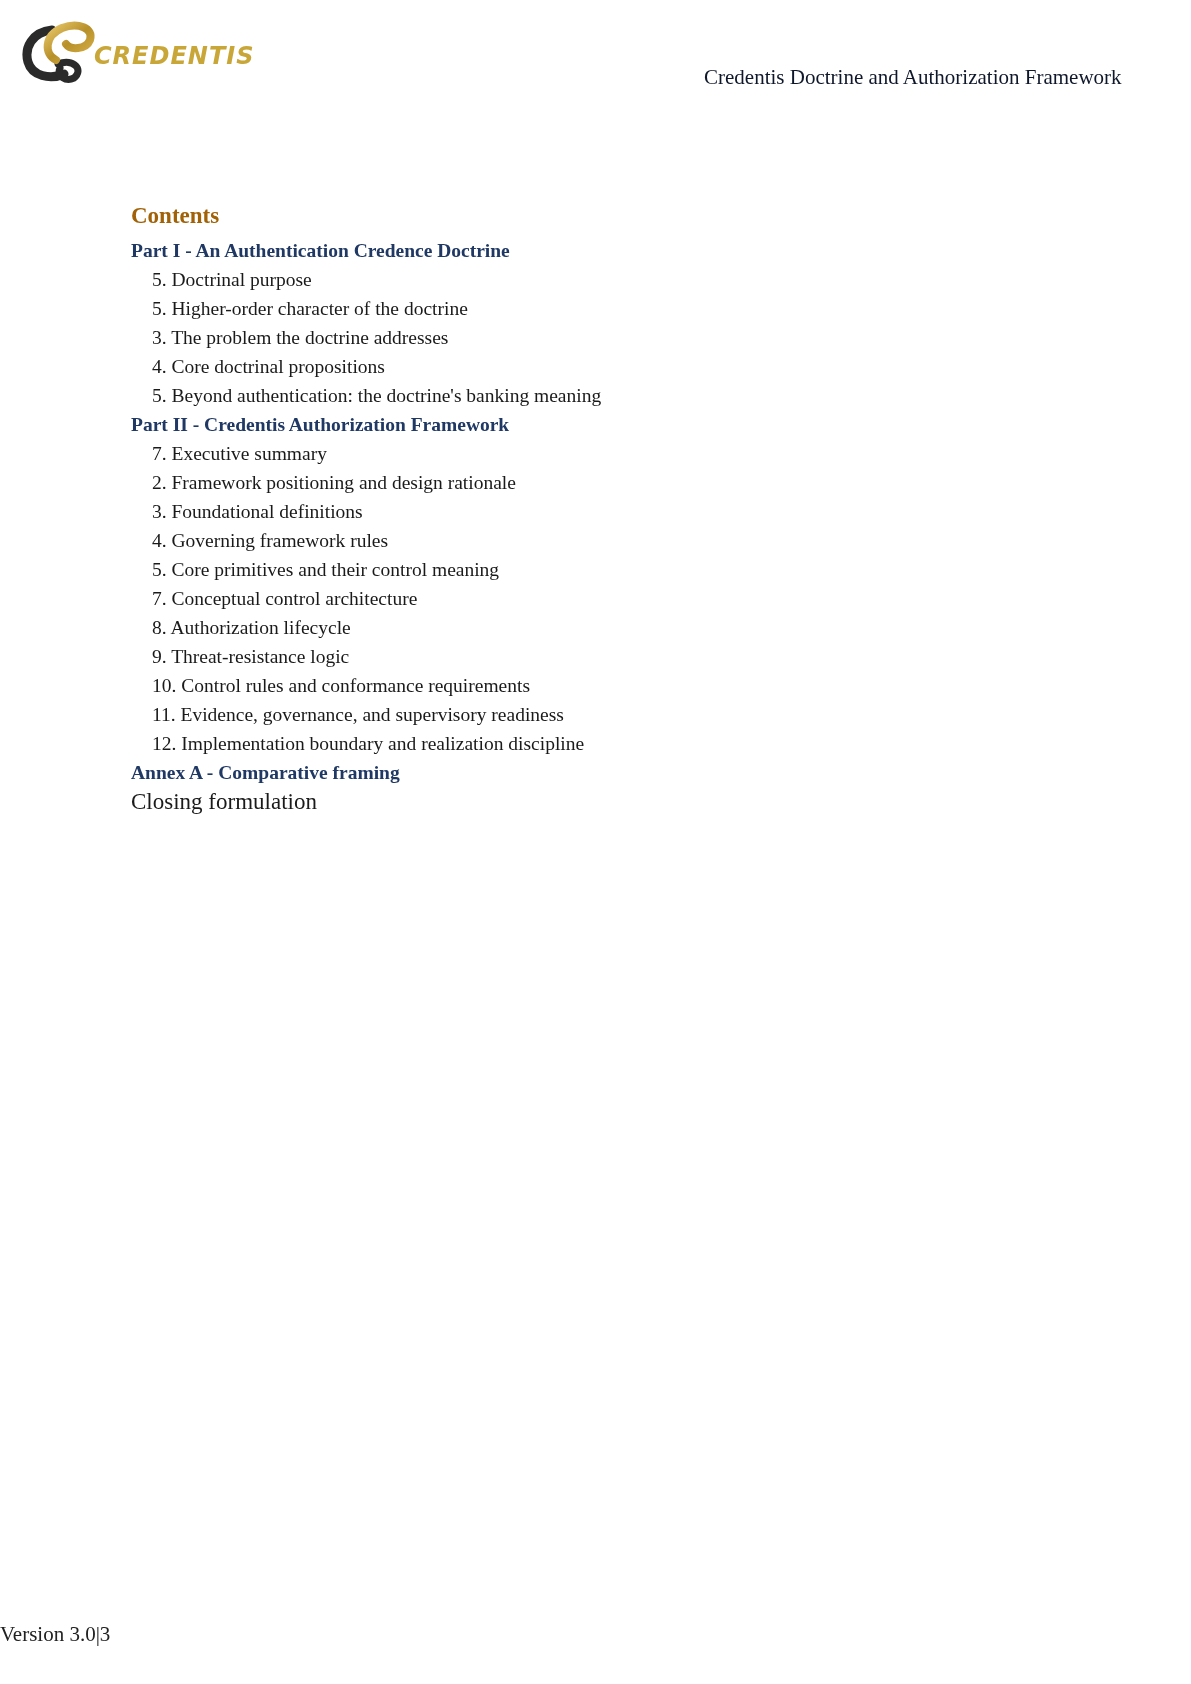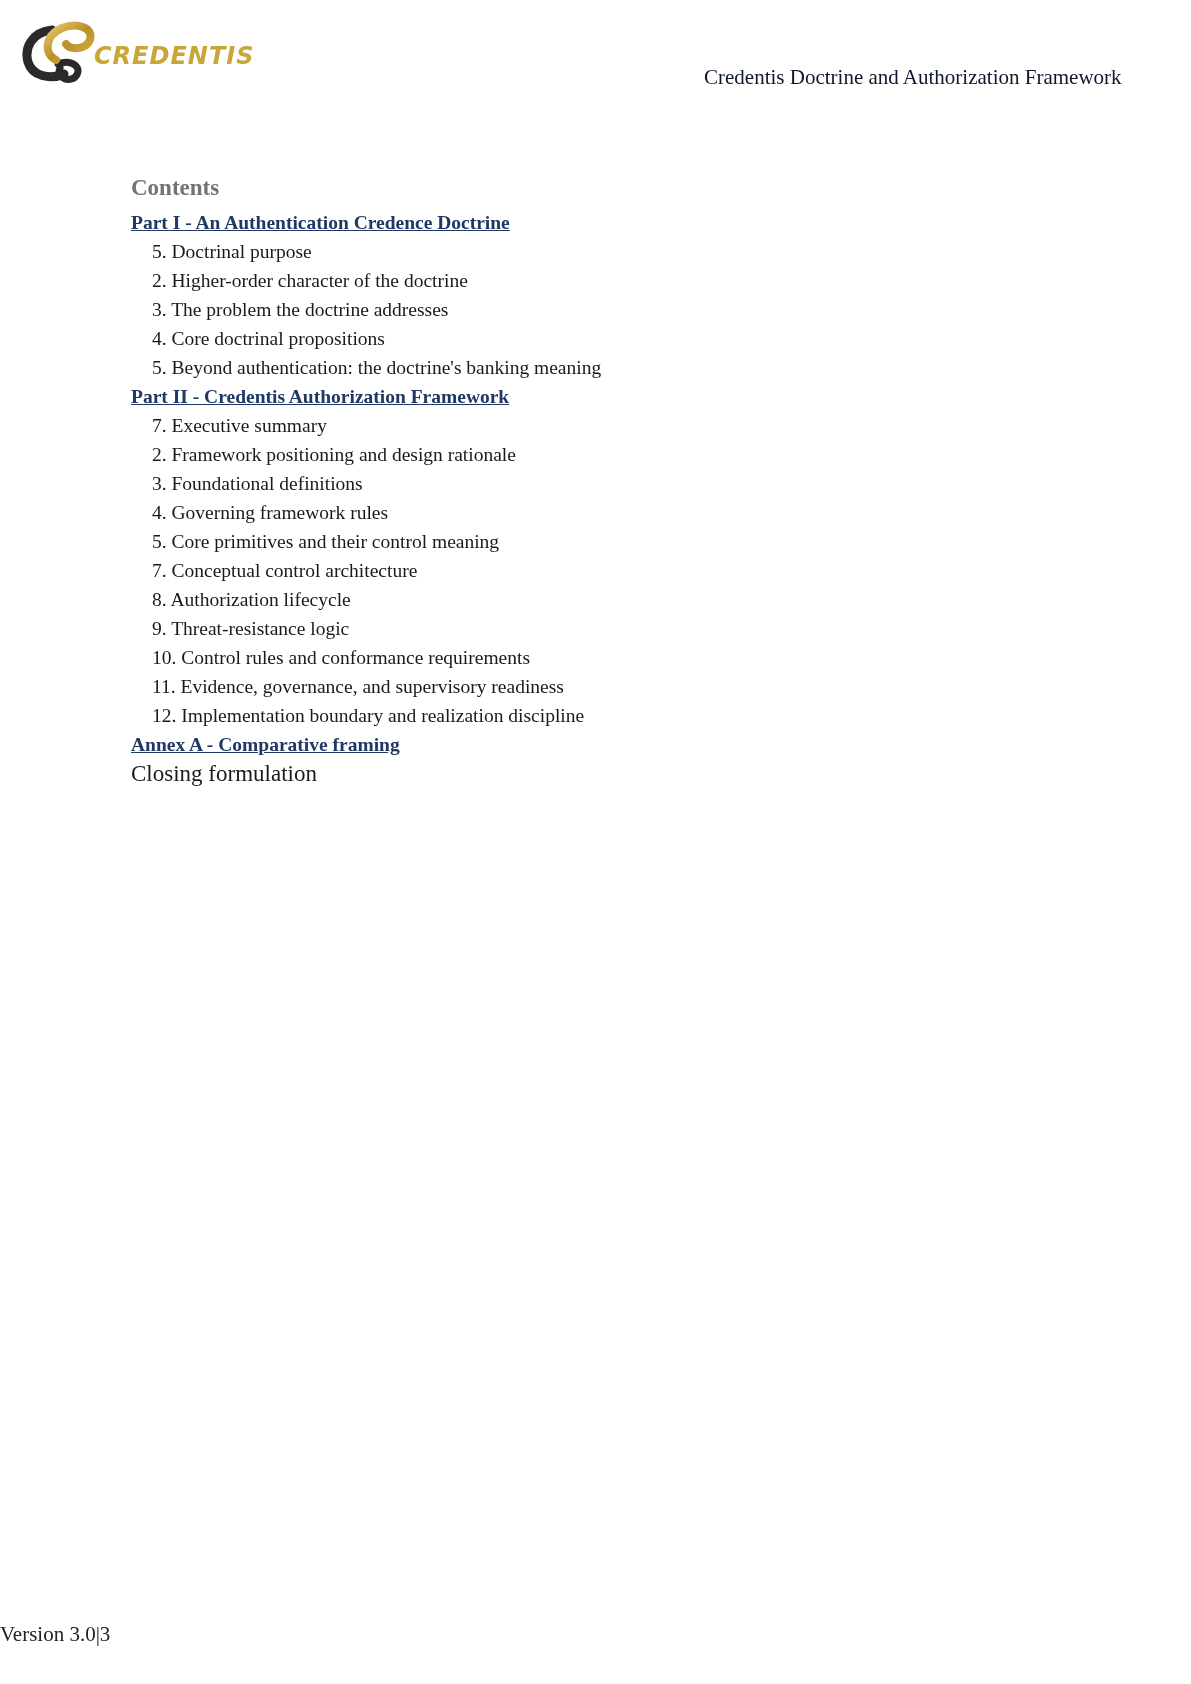--- a/index.html
+++ b/index.html
@@ -4,22 +4,22 @@
 <style>
   html, body { margin: 0; padding: 0; background: #ffffff; }
   body { width: 1191px; height: 1684px; position: relative; overflow: hidden;
          font-family: "Liberation Serif", "DejaVu Serif", serif; color: #1a1a1a; }
   .logo { position: absolute; left: 22px; top: 18px; width: 215px; height: 66px; }
   .logo svg { position: absolute; left: 0; top: 0; }
   .logo-text { position: absolute; left: 72px; top: 24px; font-family: "DejaVu Sans", sans-serif;
                font-weight: bold; font-size: 24px; letter-spacing: 1px; color: #c9a638; font-style: italic; }
   .header-title { position: absolute; left: 704px; top: 46px; font-size: 21px; color: #0f172a; margin-top: 19px; }
   .toc { position: absolute; left: 131px; top: 170px; width: 900px; }
-  .toc-heading { font-size: 23px; font-weight: bold; color: #737373; height: 38px; line-height: 36px; }
-  .part { font-size: 19.5px; font-weight: bold; color: #1f3864; height: 29px; line-height: 29px; text-decoration: underline; }
+  .toc-heading { font-size: 23px; font-weight: bold; color: #a16207; height: 38px; line-height: 36px; margin-top: 28px; }
+  .part { font-size: 19.5px; font-weight: bold; color: #1f3864; height: 29px; line-height: 29px; }
   .item { font-size: 19.5px; height: 29px; line-height: 29px; padding-left: 21px; color: #1a1a1a; }
   .closing { font-size: 23px; height: 29px; line-height: 29px; color: #1a1a1a; }
   .footer { position: absolute; left: 0; width: 1191px; top: 1622px; text-align: left;
             font-size: 21px; color: #222; }
 </style>
 </head>
 <body>
 
 <div class="logo">
   <svg width="80" height="66" viewBox="0 0 80 66">
@@ -37,21 +37,21 @@
   <span class="logo-text">CREDENTIS</span>
 </div>
 
 <div class="header-title">Credentis Doctrine and Authorization Framework</div>
 
 <div class="toc">
   <div class="toc-heading">Contents</div>
 
   <div class="part">Part I - An Authentication Credence Doctrine</div>
   <div class="item">5. Doctrinal purpose</div>
-  <div class="item">2. Higher-order character of the doctrine</div>
+  <div class="item">5. Higher-order character of the doctrine</div>
   <div class="item">3. The problem the doctrine addresses</div>
   <div class="item">4. Core doctrinal propositions</div>
   <div class="item">5. Beyond authentication: the doctrine's banking meaning</div>
 
   <div class="part">Part II - Credentis Authorization Framework</div>
   <div class="item">7. Executive summary</div>
   <div class="item">2. Framework positioning and design rationale</div>
   <div class="item">3. Foundational definitions</div>
   <div class="item">4. Governing framework rules</div>
   <div class="item">5. Core primitives and their control meaning</div>

